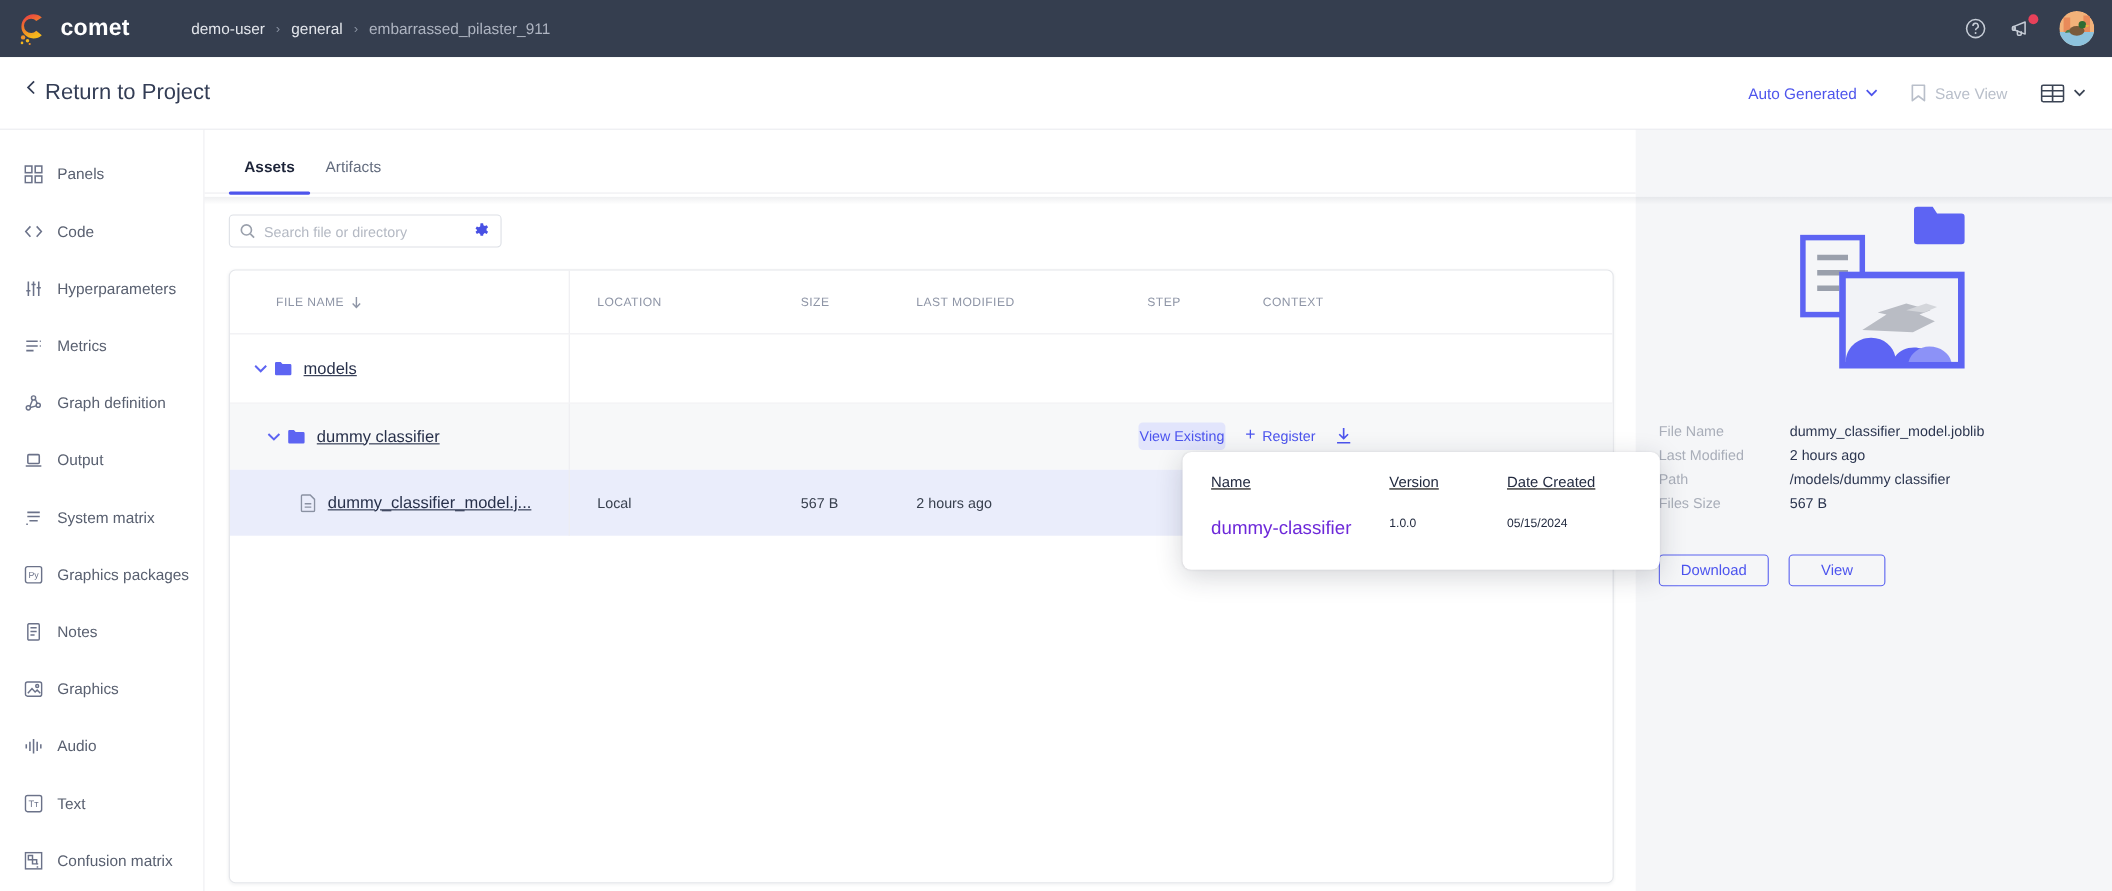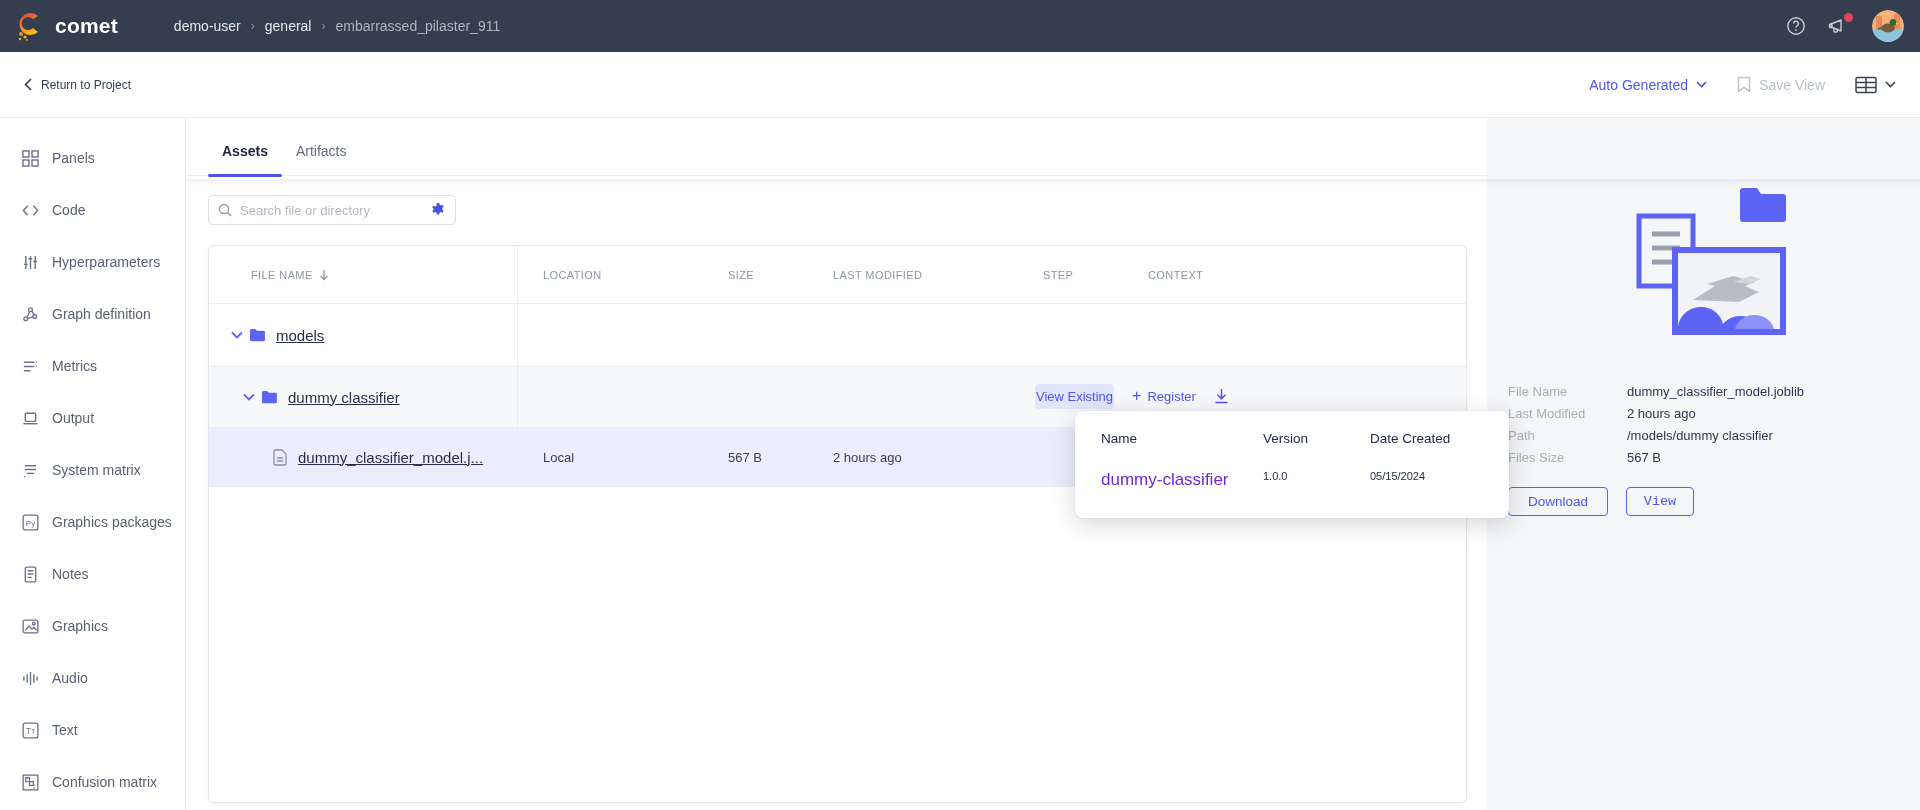--- a/index.html
+++ b/index.html
@@ -19,21 +19,21 @@
   .nav-right { margin-left:auto; display:flex; align-items:center; gap:22px; }
   .nav-ic { position:relative; color:#c6ccd6; cursor:pointer; }
   .red-dot { position:absolute; right:-3px; top:-3px; width:9px; height:9px;
     border-radius:50%; background:#e8415a; }
   .avatar { width:32px; height:32px; border-radius:50%; overflow:hidden; cursor:pointer; }
 
   
   .subheader { position:absolute; left:0; top:52px; width:1920px; height:66px;
     background:#fff; border-bottom:1px solid #e7e9ed; display:flex; align-items:center;
     padding:0 24px; }
-  .back { display:flex; align-items:flex-start; gap:9px; color:#333d55; font-size:12px;
+  .back { display:flex; align-items:flex-start; gap:9px; color:#333d55; font-size:20px;
     font-weight:500; cursor:pointer; }
   .sub-right { margin-left:auto; display:flex; align-items:center; gap:30px; }
   .view-select { display:flex; align-items:center; gap:8px; color:#4e55ec;
     font-size:14px; font-weight:500; cursor:pointer; }
   .save-view { display:flex; align-items:center; gap:8px; color:#b9bfca;
     font-size:14px; font-weight:500; }
   .layout-btn { display:flex; align-items:center; gap:8px; color:#3b4454; cursor:pointer; }
 
   
   .sidebar { position:absolute; left:0; top:118px; width:186px; height:692px;
@@ -85,39 +85,39 @@
     border-radius:4px; cursor:pointer; }
   .reg { display:flex; align-items:center; gap:6px; color:#4c54ee; font-size:13px; cursor:pointer; }
   .reg .plus { font-size:16px; line-height:1; }
   .dl { color:#4c54ee; cursor:pointer; }
 
   
   .popover { position:absolute; left:1075px; top:411px; width:434px; height:107px;
     background:#fff; border-radius:8px; z-index:6;
     box-shadow:0 6px 24px rgba(25,32,50,.18), 0 0 2px rgba(25,32,50,.1); }
   .pop-grid { display:grid; grid-template-columns:162px 107px 1fr; padding:0 0 0 26px; }
-  .pop-head { padding-top:20px; }
+  .pop-head { padding-top:20px;text-decoration:underline; }
   .pop-head div { font-size:13.5px; color:#232b40; }
   .pop-row { padding-top:24px; }
   .pop-row .link { color:#6d28d9; font-size:17px; cursor:pointer; }
   .pop-row div { font-size:11px; color:#232b40; }
 
   
   .rightpanel { position:absolute; left:1487px; top:118px; width:433px; height:692px;
     background:#f5f6f8; }
   .illus { position:absolute; left:128px; top:60px; }
   .meta { position:absolute; left:21px; top:266px; }
   .meta-row { display:flex; margin-bottom:7px; }
   .meta-row .k { width:119px; color:#a9aeb9; font-size:13px; }
   .meta-row .v { color:#2c3650; font-size:13px; font-weight:500; }
-  .panel-btns { position:absolute; left:21px; top:369px; display:flex; gap:18px; }
+  .panel-btns { position:absolute; left:21px; top:386px; display:flex; gap:18px; }
   .obtn { border:1px solid #5a62f0; color:#4c54ee; background:transparent; font-size:13.5px;
     border-radius:4px; padding:6px 0; text-align:center; cursor:pointer;
     font-family:"Liberation Sans", sans-serif; }
-  .obtn.w1 { width:100px; } .obtn.w2 { width:68px;font-family:Liberation Mono, monospace; }
+  .obtn.w1 { width:100px; } .obtn.w2 { width:88px; }
 </style>
 </head>
 <body>
 
 <div class="navbar">
   <div class="brand">
     <svg width="30" height="32" viewBox="0 0 30 32">
       <defs>
           <linearGradient id="lg" x1="0" y1="0" x2="0.4" y2="1">
         <stop offset="0" stop-color="#e8334a"></stop>
@@ -218,34 +218,34 @@
       </svg>
     <span class="lbl">Code</span>
   </div>
   <div class="side-item">
     <svg width="17" height="17" viewBox="0 0 18 18" fill="none" stroke="currentColor" stroke-width="1.5">
         <path d="M4 2 v14 M9 2 v14 M14 2 v14 M2 11 h4 M7 5 h4 M12 8 h4"></path>
       </svg>
     <span class="lbl">Hyperparameters</span>
   </div>
   <div class="side-item">
+    <svg width="17" height="17" viewBox="0 0 18 18" fill="none" stroke="currentColor" stroke-width="1.5">
+        <path d="M2 4.5 h11 M2 9 h11 M2 13.5 h7"></path>
+        <path d="M15 4.5 h1 M15 9 h1" stroke-dasharray="1.5 2"></path>
+      </svg>
+    <span class="lbl">Metrics</span>
+  </div>
+  <div class="side-item">
     <svg width="17" height="17" viewBox="0 0 18 18" fill="none" stroke="currentColor" stroke-width="1.4">
         <circle cx="4" cy="13.5" r="2"></circle>
         <circle cx="9" cy="4" r="2"></circle>
         <circle cx="13.5" cy="11" r="2"></circle>
         <path d="M5.5 12 L8 6 M10.8 5.5 L12.6 9.2 M6 13.2 l5.6-1.6"></path>
       </svg>
     <span class="lbl">Graph definition</span>
-  </div>
-  <div class="side-item">
-    <svg width="17" height="17" viewBox="0 0 18 18" fill="none" stroke="currentColor" stroke-width="1.5">
-        <path d="M2 4.5 h11 M2 9 h11 M2 13.5 h7"></path>
-        <path d="M15 4.5 h1 M15 9 h1" stroke-dasharray="1.5 2"></path>
-      </svg>
-    <span class="lbl">Metrics</span>
   </div>
   <div class="side-item">
     <svg width="17" height="17" viewBox="0 0 18 18" fill="none" stroke="currentColor" stroke-width="1.5">
         <rect x="3.5" y="3.5" width="11" height="8.5" rx="1"></rect>
         <path d="M1.5 14.5 h15"></path>
       </svg>
     <span class="lbl">Output</span>
   </div>
   <div class="side-item">
     <svg width="17" height="17" viewBox="0 0 18 18" fill="none" stroke="currentColor" stroke-width="1.5">

